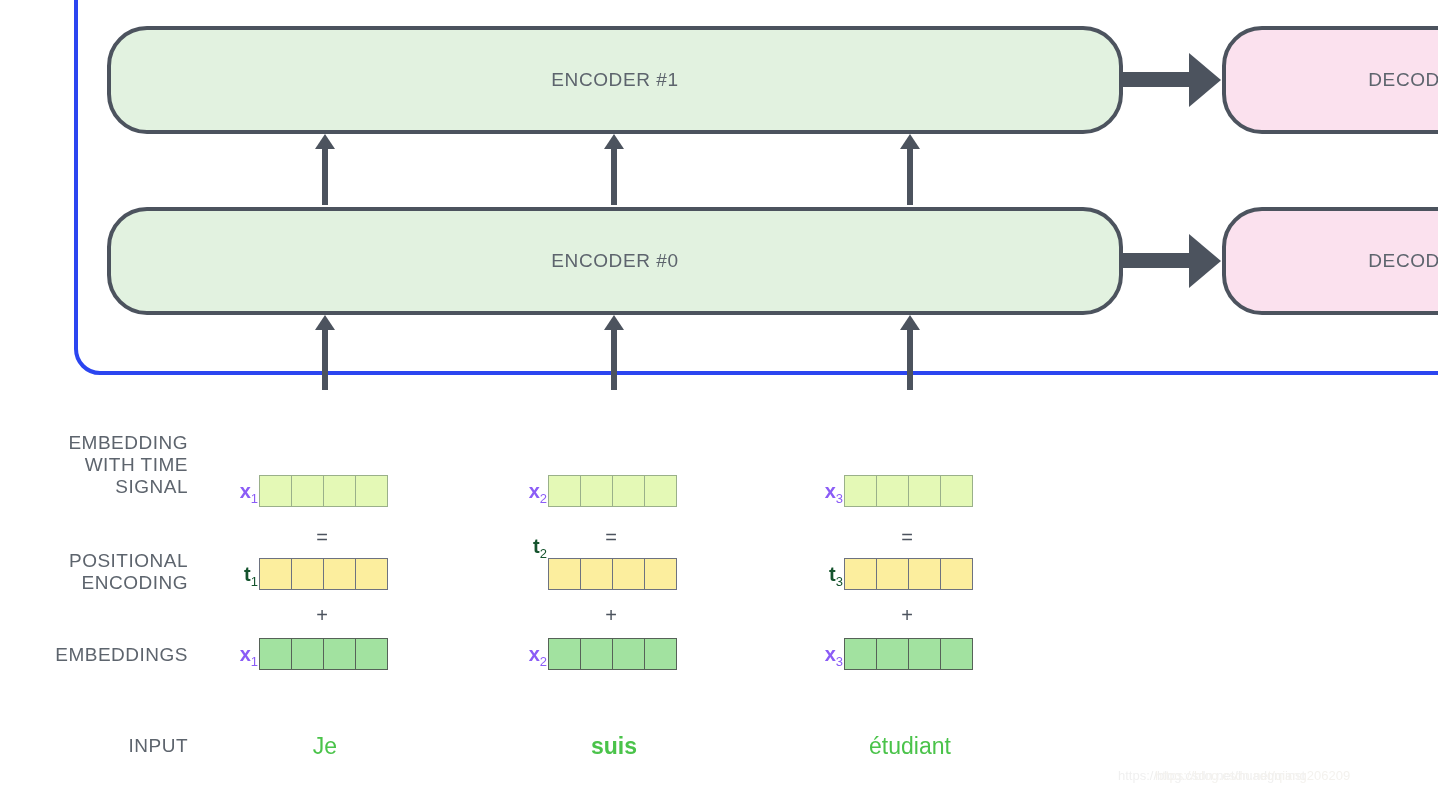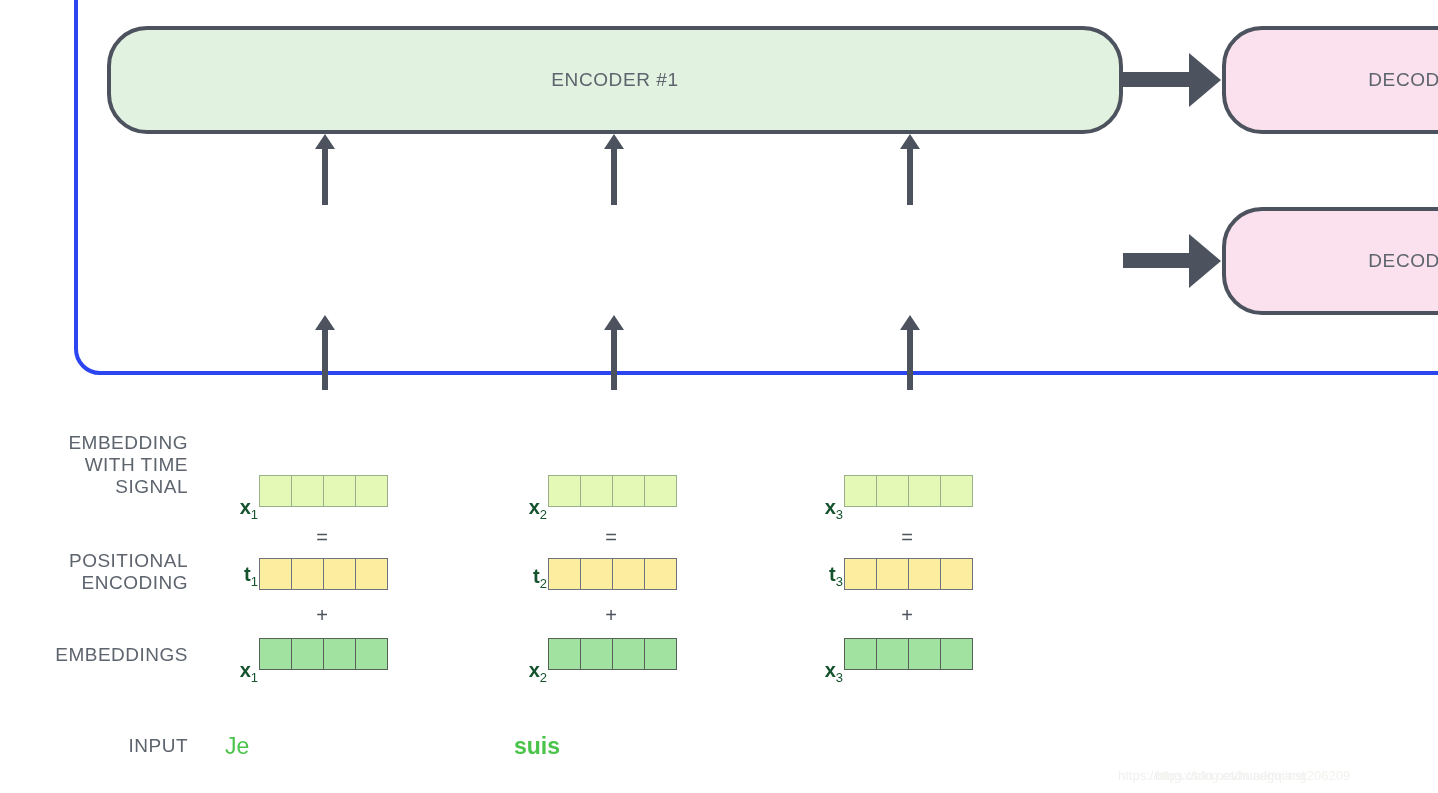--- a/index.html
+++ b/index.html
@@ -131,38 +131,39 @@
     font-size: 20px;
     font-weight: bold;
     line-height: 32px;
     text-align: right;
     width: 40px;
   }
   .vec-tag sub {
     font-size: 13px;
     font-weight: normal;
   }
-  .tag-x { color: #14532d; margin-top: 16px; }
+  .tag-x { color: #8b5cf6; }
   .tag-t { color: #14532d; }
 
   
   .op {
     position: absolute;
     font-size: 20px;
     color: #4c535e;
     width: 30px;
     text-align: center;
     line-height: 20px;
   }
 
   
   .input-word {
     position: absolute;
     font-size: 23px;
     color: #4ac34a;
+    text-align: center;
     width: 200px;
   }
   .input-label {
     position: absolute;
     font-size: 19px;
     color: #5d646d;
     letter-spacing: 0.5px;
     text-align: right;
     width: 210px;
     left: -22px;
@@ -188,20 +189,23 @@
   <div class="enc-block row-top">
     <span>ENCODER #1</span>
   </div>
 
   <div class="dec-block row-top">
     <span>DECODER #1</span>
   </div>
 
   <div class="h-arrow" style="left:1123px; top:72px; width:68px;"></div>
 
+  <div class="enc-block row-bottom">
+    <span>ENCODER #0</span>
+  </div>
 
   <div class="dec-block row-bottom">
     <span>DECODER #0</span>
   </div>
 
   <div class="h-arrow" style="left:1123px; top:253px; width:68px;"></div>
 
   <div class="v-arrow" style="left:322px; top:147px; height:58px;"></div>
   <div class="v-arrow" style="left:611px; top:147px; height:58px;"></div>
   <div class="v-arrow" style="left:907px; top:147px; height:58px;"></div>
@@ -270,21 +274,21 @@
   </div>
   <div class="vector v-light" style="left:548px; top:475px;">
     <div class="cell"></div>
     <div class="cell"></div>
     <div class="cell"></div>
     <div class="cell"></div>
   </div>
 
   <div class="op" style="left:596px; top:527px;">=</div>
 
-  <div class="vec-tag tag-t" style="left:507px; top:560px;">
+  <div class="vec-tag tag-t" style="left:507px; top:530px;">
     <span>t</span><sub>2</sub>
   </div>
   <div class="vector v-yellow" style="left:548px; top:558px;">
     <div class="cell"></div>
     <div class="cell"></div>
     <div class="cell"></div>
     <div class="cell"></div>
   </div>
 
   <div class="op" style="left:596px; top:605px;">+</div>
@@ -328,17 +332,18 @@
   <div class="vec-tag tag-x" style="left:803px; top:638px;">
     <span>x</span><sub>3</sub>
   </div>
   <div class="vector v-green" style="left:844px; top:638px;">
     <div class="cell"></div>
     <div class="cell"></div>
     <div class="cell"></div>
     <div class="cell"></div>
   </div>
 
+  <div class="input-word" style="left:810px; top:733px;">étudiant</div>
 
   <div class="watermark" style="left:1118px; top:768px;">https://blog.csdn.net/huadgminst</div>
   <div class="watermark wm2" style="left:1155px; top:768px;">https://blog.csdn.net/qiang206209</div>
 
 </div>
 
 </body></html>

